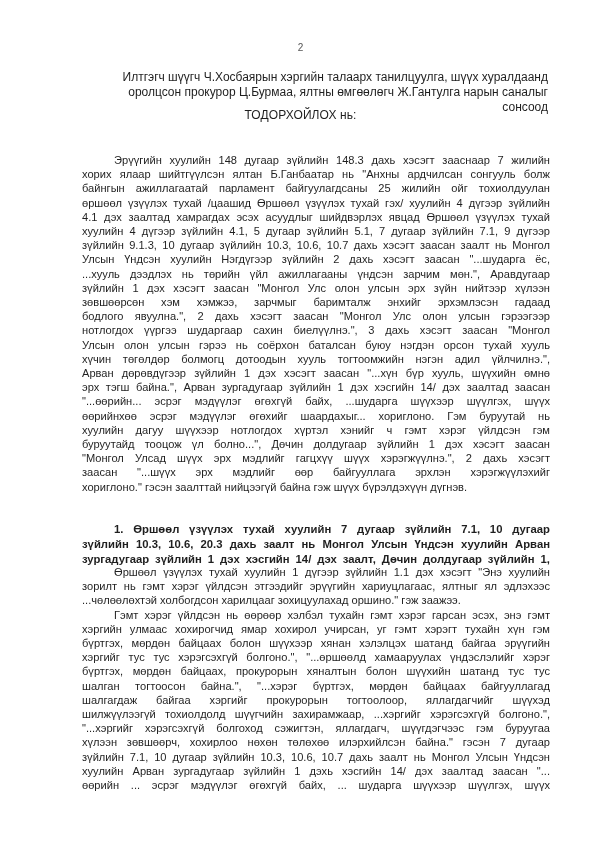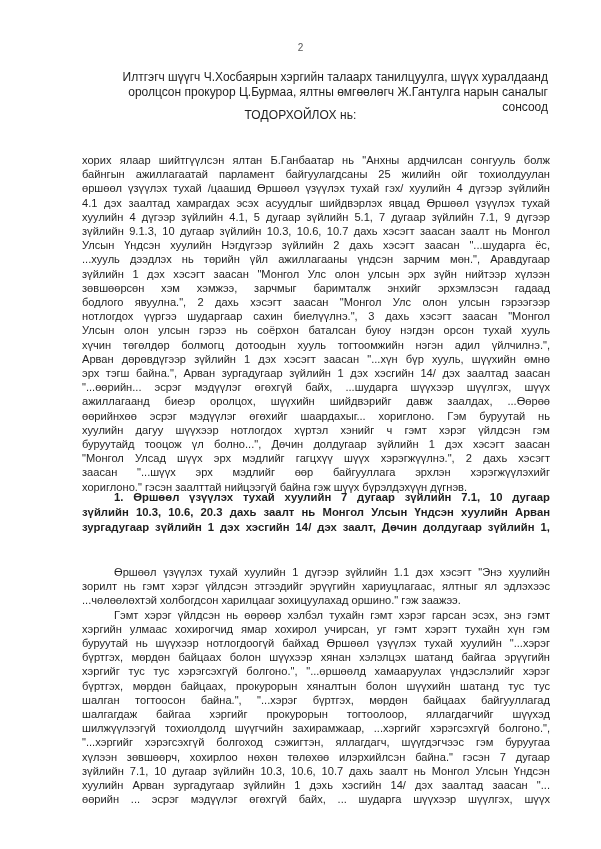--- a/index.html
+++ b/index.html
@@ -26,59 +26,58 @@
 <div class="page-num">2</div>
 
 <div class="intro">
   <div>Илтгэгч шүүгч Ч.Хосбаярын хэргийн талаарх танилцуулга, шүүх хуралдаанд</div>
   <div>оролцсон прокурор Ц.Бурмаа, ялтны өмгөөлөгч Ж.Гантулга нарын саналыг сонсоод</div>
 </div>
 
 <div class="heading">ТОДОРХОЙЛОХ нь:</div>
 
 <div class="para p1" id="p1">
+    <span class="line" style="padding-left: 32px;"><span>Эрүүгийн хуулийн 148 дугаар зүйлийн 148.3 дахь хэсэгт зааснаар 7 жилийн</span></span>
     <span class="line"><span>хорих ялаар шийтгүүлсэн ялтан Б.Ганбаатар нь "Анхны ардчилсан сонгууль болж</span></span>
     <span class="line"><span>байнгын ажиллагаатай парламент байгуулагдсаны 25 жилийн ойг тохиолдуулан</span></span>
     <span class="line"><span>өршөөл үзүүлэх тухай /цаашид Өршөөл үзүүлэх тухай гэх/ хуулийн 4 дүгээр зүйлийн</span></span>
     <span class="line"><span>4.1 дэх заалтад хамрагдах эсэх асуудлыг шийдвэрлэх явцад Өршөөл үзүүлэх тухай</span></span>
     <span class="line"><span>хуулийн 4 дүгээр зүйлийн 4.1, 5 дугаар зүйлийн 5.1, 7 дугаар зүйлийн 7.1, 9 дүгээр</span></span>
     <span class="line"><span>зүйлийн 9.1.3, 10 дугаар зүйлийн 10.3, 10.6, 10.7 дахь хэсэгт заасан заалт нь Монгол</span></span>
     <span class="line"><span>Улсын Үндсэн хуулийн Нэгдүгээр зүйлийн 2 дахь хэсэгт заасан "...</span><b>шударга ёс,</b></span>
     <span class="line"><span>...</span><b>хууль дээдлэх нь төрийн үйл ажиллагааны үндсэн зарчим мөн</b><span>.", Аравдугаар</span></span>
     <span class="line"><span>зүйлийн 1 дэх хэсэгт заасан "</span><b>Монгол Улс олон улсын эрх зүйн нийтээр хүлээн</b></span>
     <span class="line"><b>зөвшөөрсөн хэм хэмжээ, зарчмыг баримталж энхийг эрхэмлэсэн гадаад</b></span>
     <span class="line"><b>бодлого явуулна.</b><span>", 2 дахь хэсэгт заасан "</span><b>Монгол Улс олон улсын гэрээгээр</b></span>
     <span class="line"><b>нотлогдох үүргээ шударгаар сахин биелүүлнэ.</b><span>", 3 дахь хэсэгт заасан "</span><b>Монгол</b></span>
     <span class="line"><b>Улсын олон улсын гэрээ нь соёрхон баталсан буюу нэгдэн орсон тухай хууль</b></span>
     <span class="line"><b>хүчин төгөлдөр болмогц дотоодын хууль тогтоомжийн нэгэн адил үйлчилнэ.</b><span>",</span></span>
     <span class="line"><span>Арван дөрөвдүгээр зүйлийн 1 дэх хэсэгт заасан "...</span><b>хүн бүр хууль, шүүхийн өмнө</b></span>
     <span class="line"><b>эрх тэгш байна.</b><span>", Арван зургадугаар зүйлийн 1 дэх хэсгийн 14/ дэх заалтад заасан</span></span>
     <span class="line"><span>"...</span><b>өөрийн... эсрэг мэдүүлэг өгөхгүй байх, ...шударга шүүхээр шүүлгэх, шүүх</b></span>
-    <span class="line"><b>ажиллагаанд биеэр оролцох, шүүхийн шийдвэрийг давж заалдах, ...Өөрөө</b></span>
     <span class="line"><b>өөрийнхөө эсрэг мэдүүлэг өгөхийг шаардахыг</b><span>... </span><b>хориглоно. Гэм буруутай нь</b></span>
     <span class="line"><b>хуулийн дагуу шүүхээр нотлогдох хүртэл хэнийг ч гэмт хэрэг үйлдсэн гэм</b></span>
     <span class="line"><b>буруутайд тооцож үл болно</b><span>...", Дөчин долдугаар зүйлийн 1 дэх хэсэгт заасан</span></span>
     <span class="line"><span>"</span><b>Монгол Улсад шүүх эрх мэдлийг гагцхүү шүүх хэрэгжүүлнэ.</b><span>", 2 дахь хэсэгт</span></span>
     <span class="line"><span>заасан "</span><b>...шүүх эрх мэдлийг өөр байгууллага эрхлэн хэрэгжүүлэхийг</b></span>
     <span class="line last"><b>хориглоно.</b><span>" гэсэн заалттай нийцээгүй байна гэж шүүх бүрэлдэхүүн дүгнэв.</span></span>
   </div>
 
 <div class="para p2" id="p2">
-    <span class="line" style="padding-left: 32px;"><span>1. Өршөөл үзүүлэх тухай хуулийн 7 дугаар зүйлийн 7.1, 10 дугаар</span></span>
+    <span class="line" style="padding-left: 32px; margin-top: 32px;"><span>1. Өршөөл үзүүлэх тухай хуулийн 7 дугаар зүйлийн 7.1, 10 дугаар</span></span>
     <span class="line"><span>зүйлийн 10.3, 10.6, 20.3 дахь заалт нь Монгол Улсын Үндсэн хуулийн Арван</span></span>
     <span class="line"><span>зургадугаар зүйлийн 1 дэх хэсгийн 14/ дэх заалт, Дөчин долдугаар зүйлийн 1,</span></span>
   </div>
 
 <div class="para p3" id="p3">
     <span class="line" style="padding-left: 32px;"><span>Өршөөл үзүүлэх тухай хуулийн 1 дүгээр зүйлийн 1.1 дэх хэсэгт "Энэ хуулийн</span></span>
     <span class="line"><span>зорилт нь гэмт хэрэг үйлдсэн этгээдийг эрүүгийн хариуцлагаас, ялтныг ял эдлэхээс</span></span>
     <span class="line last"><span>...чөлөөлөхтэй холбогдсон харилцааг зохицуулахад оршино." гэж заажээ.</span></span>
     <span class="line" style="padding-left: 32px;"><span>Гэмт хэрэг үйлдсэн нь өөрөөр хэлбэл тухайн гэмт хэрэг гарсан эсэх, энэ гэмт</span></span>
     <span class="line"><span>хэргийн улмаас хохирогчид ямар хохирол учирсан, уг гэмт хэрэгт тухайн хүн гэм</span></span>
-    <span class="line"><span>буруутай нь шүүхээр нотлогдоогүй байхад Өршөөл үзүүлэх тухай хуулийн "...хэрэг</span></span>
     <span class="line"><span>бүртгэх, мөрдөн байцаах болон шүүхээр хянан хэлэлцэх шатанд байгаа эрүүгийн</span></span>
     <span class="line"><span>хэргийг тус тус хэрэгсэхгүй болгоно.", "...өршөөлд хамааруулах үндэслэлийг хэрэг</span></span>
     <span class="line"><span>бүртгэх, мөрдөн байцаах, прокурорын хяналтын болон шүүхийн шатанд тус тус</span></span>
     <span class="line"><span>шалган тогтоосон байна.", "...хэрэг бүртгэх, мөрдөн байцаах байгууллагад</span></span>
     <span class="line"><span>шалгагдаж байгаа хэргийг прокурорын тогтоолоор, яллагдагчийг шүүхэд</span></span>
     <span class="line"><span>шилжүүлээгүй тохиолдолд шүүгчийн захирамжаар, ...хэргийг хэрэгсэхгүй болгоно.",</span></span>
     <span class="line"><span>"...хэргийг хэрэгсэхгүй болгоход сэжигтэн, яллагдагч, шүүгдэгчээс гэм буруугаа</span></span>
     <span class="line"><span>хүлээн зөвшөөрч, хохирлоо нөхөн төлөхөө илэрхийлсэн байна." гэсэн 7 дугаар</span></span>
     <span class="line"><span>зүйлийн 7.1, 10 дугаар зүйлийн 10.3, 10.6, 10.7 дахь заалт нь Монгол Улсын Үндсэн</span></span>
     <span class="line"><span>хуулийн Арван зургадугаар зүйлийн 1 дэхь хэсгийн 14/ дэх заалтад заасан "...</span></span>

